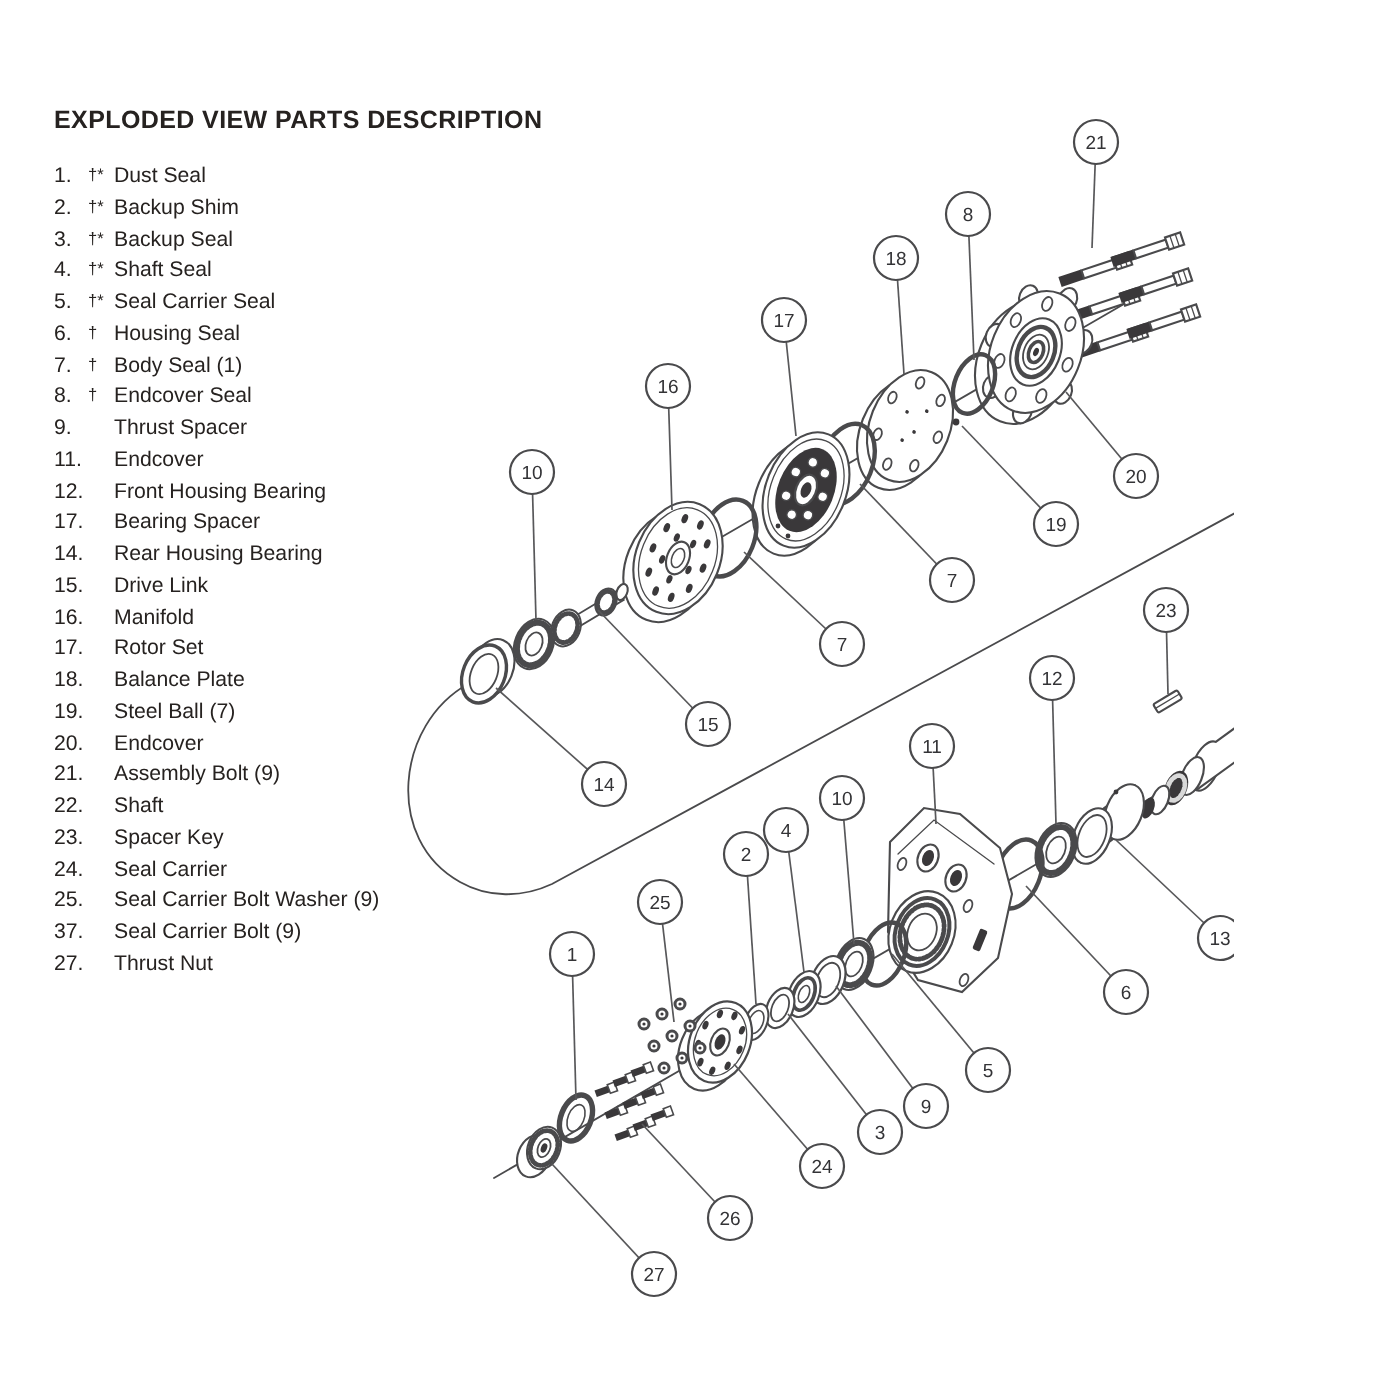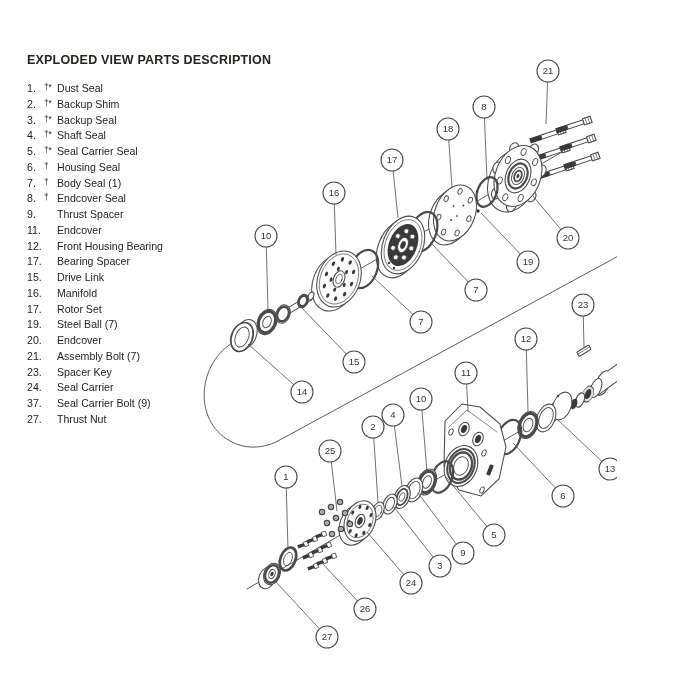--- a/index.html
+++ b/index.html
@@ -100,58 +100,78 @@
         <span class="p-num">12.</span>
         <span class="p-marker"></span>
         <span class="p-name">Front Housing Bearing</span>
       </li>
       <li>
         <span class="p-num">17.</span>
         <span class="p-marker"></span>
         <span class="p-name">Bearing Spacer</span>
       </li>
       <li>
+        <span class="p-num">14.</span>
+        <span class="p-marker"></span>
+        <span class="p-name">Rear Housing Bearing</span>
+      </li>
+      <li>
         <span class="p-num">15.</span>
         <span class="p-marker"></span>
         <span class="p-name">Drive Link</span>
       </li>
       <li>
         <span class="p-num">16.</span>
         <span class="p-marker"></span>
         <span class="p-name">Manifold</span>
       </li>
       <li>
         <span class="p-num">17.</span>
         <span class="p-marker"></span>
         <span class="p-name">Rotor Set</span>
       </li>
       <li>
+        <span class="p-num">18.</span>
+        <span class="p-marker"></span>
+        <span class="p-name">Balance Plate</span>
+      </li>
+      <li>
         <span class="p-num">19.</span>
         <span class="p-marker"></span>
         <span class="p-name">Steel Ball (7)</span>
       </li>
       <li>
         <span class="p-num">20.</span>
         <span class="p-marker"></span>
         <span class="p-name">Endcover</span>
       </li>
       <li>
         <span class="p-num">21.</span>
         <span class="p-marker"></span>
-        <span class="p-name">Assembly Bolt (7)</span>
+        <span class="p-name">Assembly Bolt (9)</span>
+      </li>
+      <li>
+        <span class="p-num">22.</span>
+        <span class="p-marker"></span>
+        <span class="p-name">Shaft</span>
       </li>
       <li>
         <span class="p-num">23.</span>
         <span class="p-marker"></span>
         <span class="p-name">Spacer Key</span>
       </li>
       <li>
         <span class="p-num">24.</span>
         <span class="p-marker"></span>
         <span class="p-name">Seal Carrier</span>
+      </li>
+      <li>
+        <span class="p-num">25.</span>
+        <span class="p-marker"></span>
+        <span class="p-name">Seal Carrier Bolt Washer (9)</span>
       </li>
       <li>
         <span class="p-num">37.</span>
         <span class="p-marker"></span>
         <span class="p-name">Seal Carrier Bolt (9)</span>
       </li>
       <li>
         <span class="p-num">27.</span>
         <span class="p-marker"></span>
         <span class="p-name">Thrust Nut</span>

